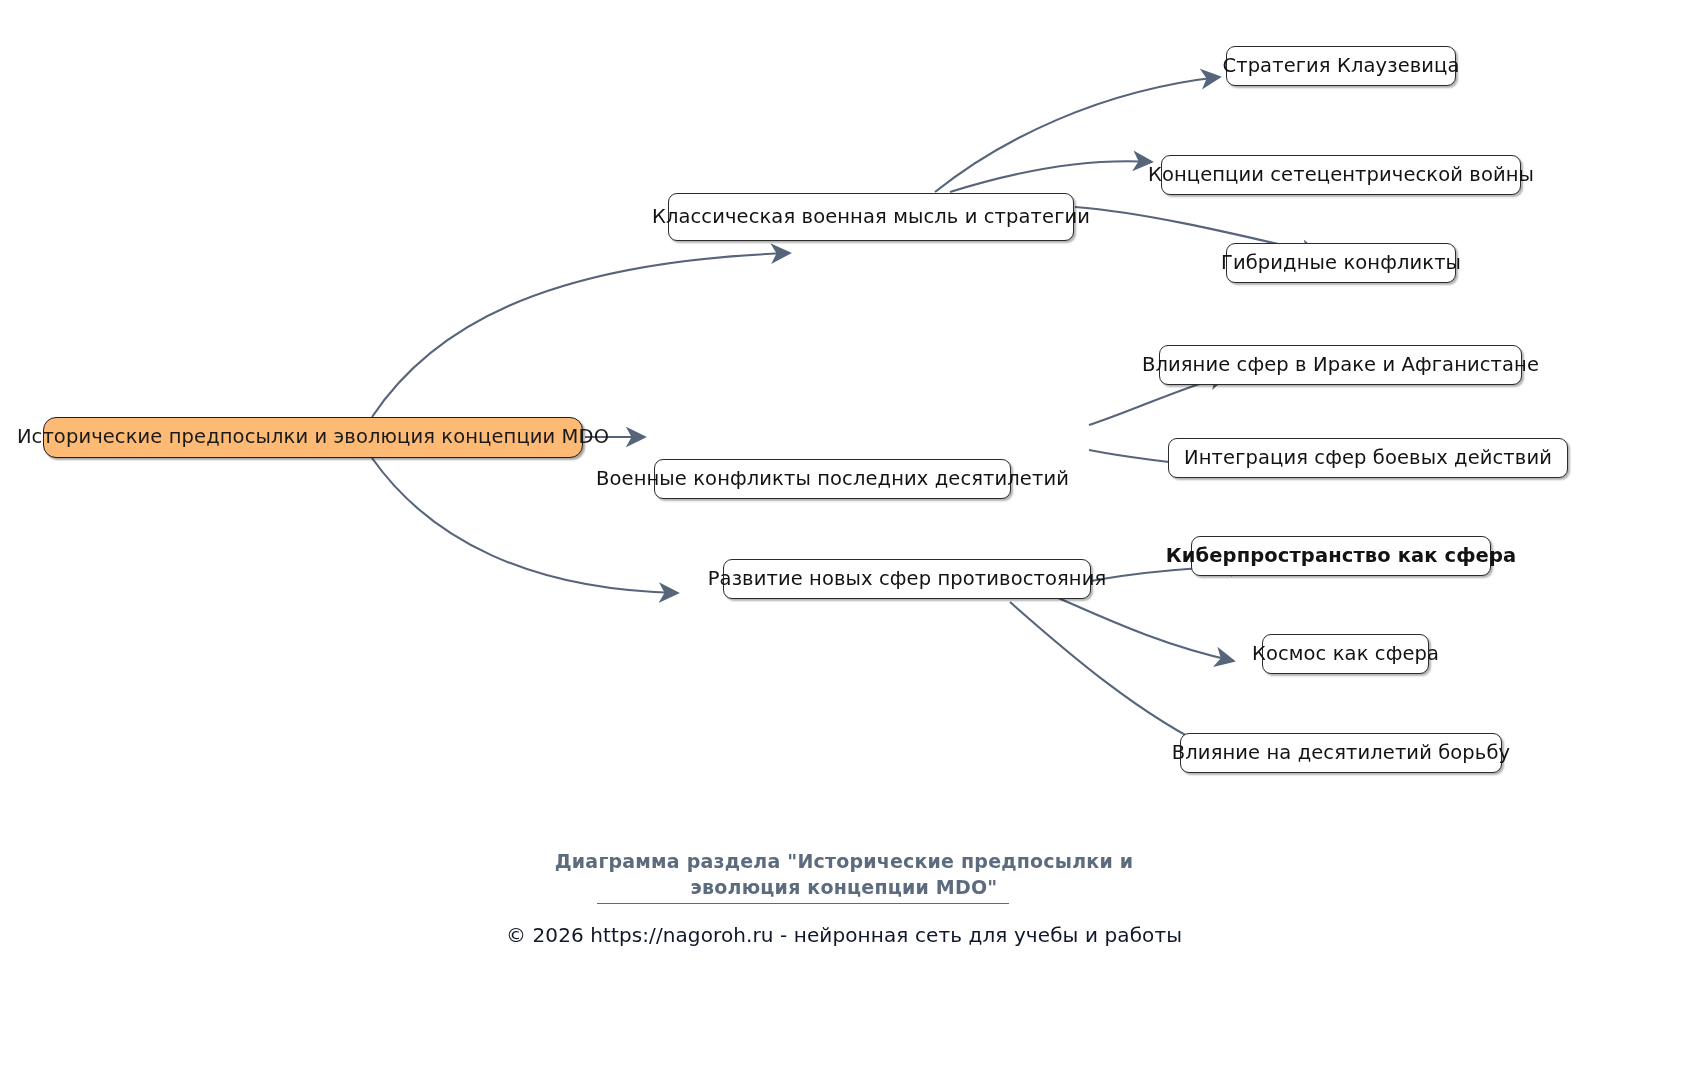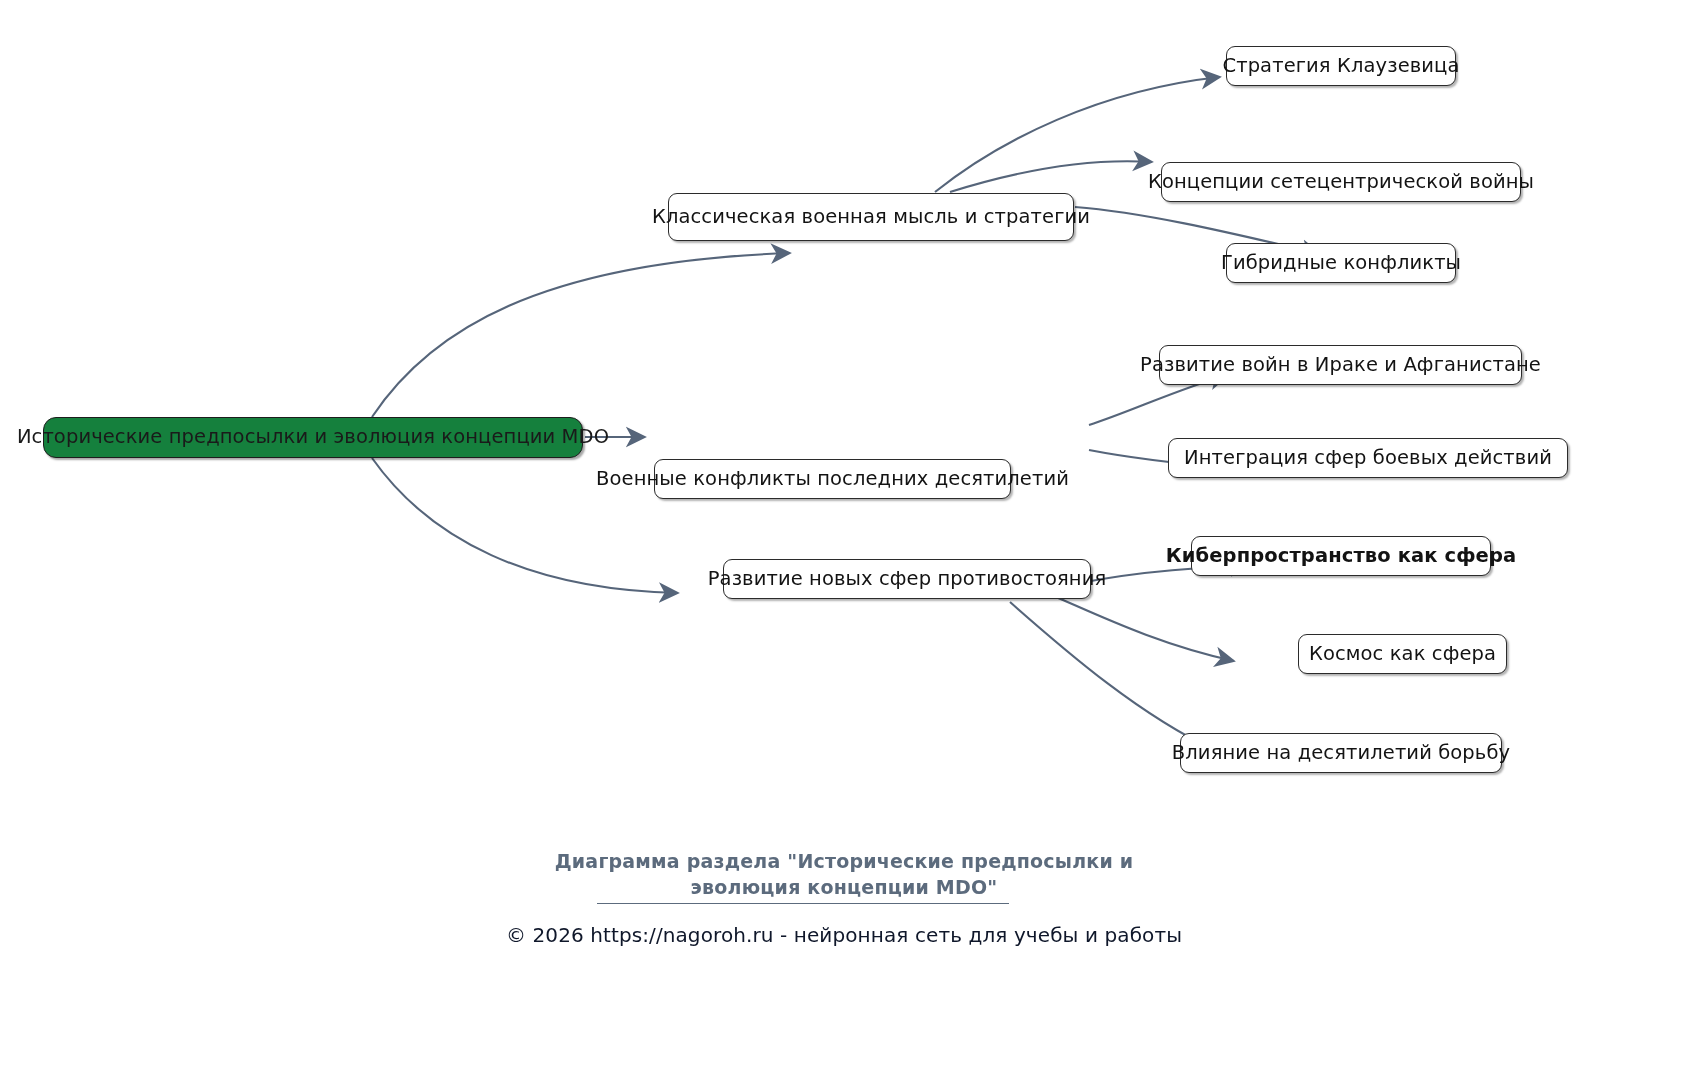--- a/index.html
+++ b/index.html
@@ -46,21 +46,21 @@
     color: #131313;
     font-size: 19.5px;
     line-height: 1.15;
     letter-spacing: 0.1px;
     white-space: nowrap;
     padding: 4px 16px;
     box-shadow: 2px 2px 2px rgba(0,0,0,0.30);
   }
 
   .node.root {
-    background: #15803d;
+    background: #fdba74;
     border: 1.8px solid #1d1d1d;
     color: #1a1a1a;
     border-radius: 13px;
     box-shadow: 2px 2px 2px rgba(0,0,0,0.35);
   }
   #caption {
     position: absolute;
     left: 0;
     width: 1688px;
     text-align: center;
@@ -132,41 +132,41 @@
   </div>
 
   <div class="node" style="left:687px; top:559px; width:368px; height:40px;margin-left:36px;">
     <span>Развитие новых сфер противостояния</span>
   </div>
 
   <div class="node" style="left:1226px; top:46px; width:230px; height:40px;">
     <span>Стратегия Клаузевица</span>
   </div>
 
-  <div class="node" style="left:1161px; top:162px; width:360px; height:40px;">
+  <div class="node" style="left:1161px; top:155px; width:360px; height:40px;">
     <span>Концепции сетецентрической войны</span>
   </div>
 
   <div class="node" style="left:1226px; top:243px; width:230px; height:40px;">
     <span>Гибридные конфликты</span>
   </div>
 
   <div class="node" style="left:1159px; top:345px; width:363px; height:40px;">
-    <span>Развитие войн в Ираке и Афганистане</span>
+    <span>Влияние сфер в Ираке и Афганистане</span>
   </div>
 
   <div class="node" style="left:1168px; top:438px; width:400px; height:40px;">
     <span>Интеграция сфер боевых действий</span>
   </div>
 
   <div class="node" style="left:1191px; top:536px; width:300px; height:40px;font-weight:bold;">
     <span>Киберпространство как сфера</span>
   </div>
 
-  <div class="node" style="left:1298px; top:634px; width:209px; height:40px;align-items:center;">
+  <div class="node" style="left:1262px; top:634px; width:167px; height:40px;align-items:center;">
     <span>Космос как сфера</span>
   </div>
 
   <div class="node" style="left:1180px; top:733px; width:322px; height:40px;">
     <span>Влияние на десятилетий борьбу</span>
   </div>
 
   <div id="caption" style="top:849px;">
     <span>Диаграмма раздела "Исторические предпосылки и</span>
     <span id="caption-line2">эволюция концепции MDO"</span>

